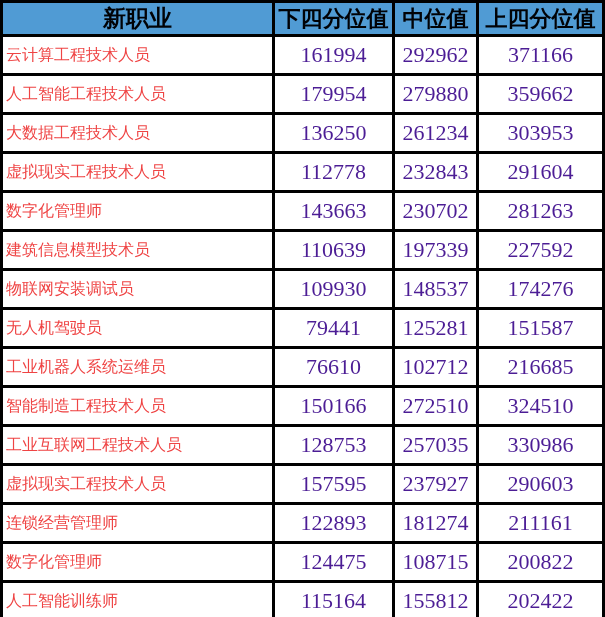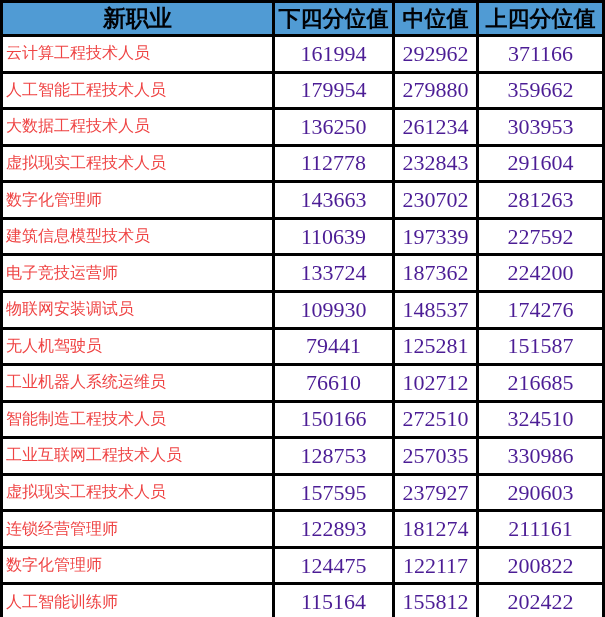--- a/index.html
+++ b/index.html
@@ -110,26 +110,20 @@
           <td class="value-cell">230702</td>
           <td class="value-cell">281263</td>
         </tr>
         <tr>
           <td class="label-cell">建筑信息模型技术员</td>
           <td class="value-cell">110639</td>
           <td class="value-cell">197339</td>
           <td class="value-cell">227592</td>
         </tr>
         <tr>
-          <td class="label-cell">电子竞技运营师</td>
-          <td class="value-cell">133724</td>
-          <td class="value-cell">187362</td>
-          <td class="value-cell">224200</td>
-        </tr>
-        <tr>
           <td class="label-cell">物联网安装调试员</td>
           <td class="value-cell">109930</td>
           <td class="value-cell">148537</td>
           <td class="value-cell">174276</td>
         </tr>
         <tr>
           <td class="label-cell">无人机驾驶员</td>
           <td class="value-cell">79441</td>
           <td class="value-cell">125281</td>
           <td class="value-cell">151587</td>
@@ -160,21 +154,21 @@
         </tr>
         <tr>
           <td class="label-cell">连锁经营管理师</td>
           <td class="value-cell">122893</td>
           <td class="value-cell">181274</td>
           <td class="value-cell">211161</td>
         </tr>
         <tr>
           <td class="label-cell">数字化管理师</td>
           <td class="value-cell">124475</td>
-          <td class="value-cell">122117</td>
+          <td class="value-cell">108715</td>
           <td class="value-cell">200822</td>
         </tr>
         <tr>
           <td class="label-cell">人工智能训练师</td>
           <td class="value-cell">115164</td>
           <td class="value-cell">155812</td>
           <td class="value-cell">202422</td>
         </tr>
       </tbody>
   </table>

